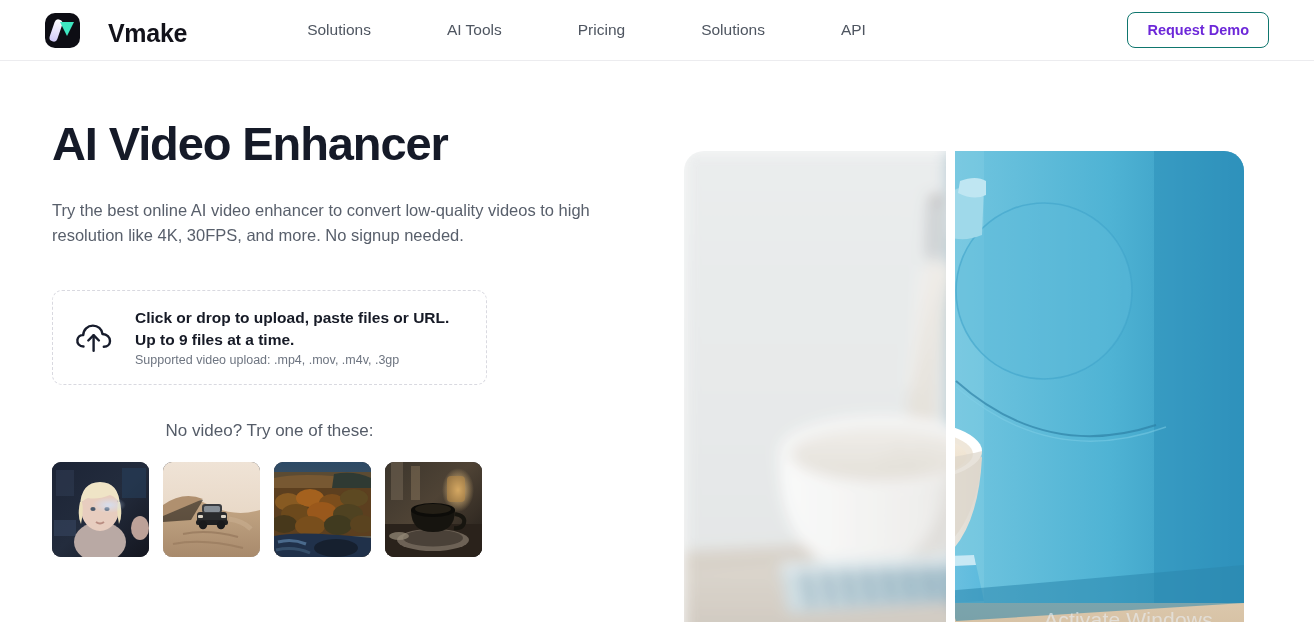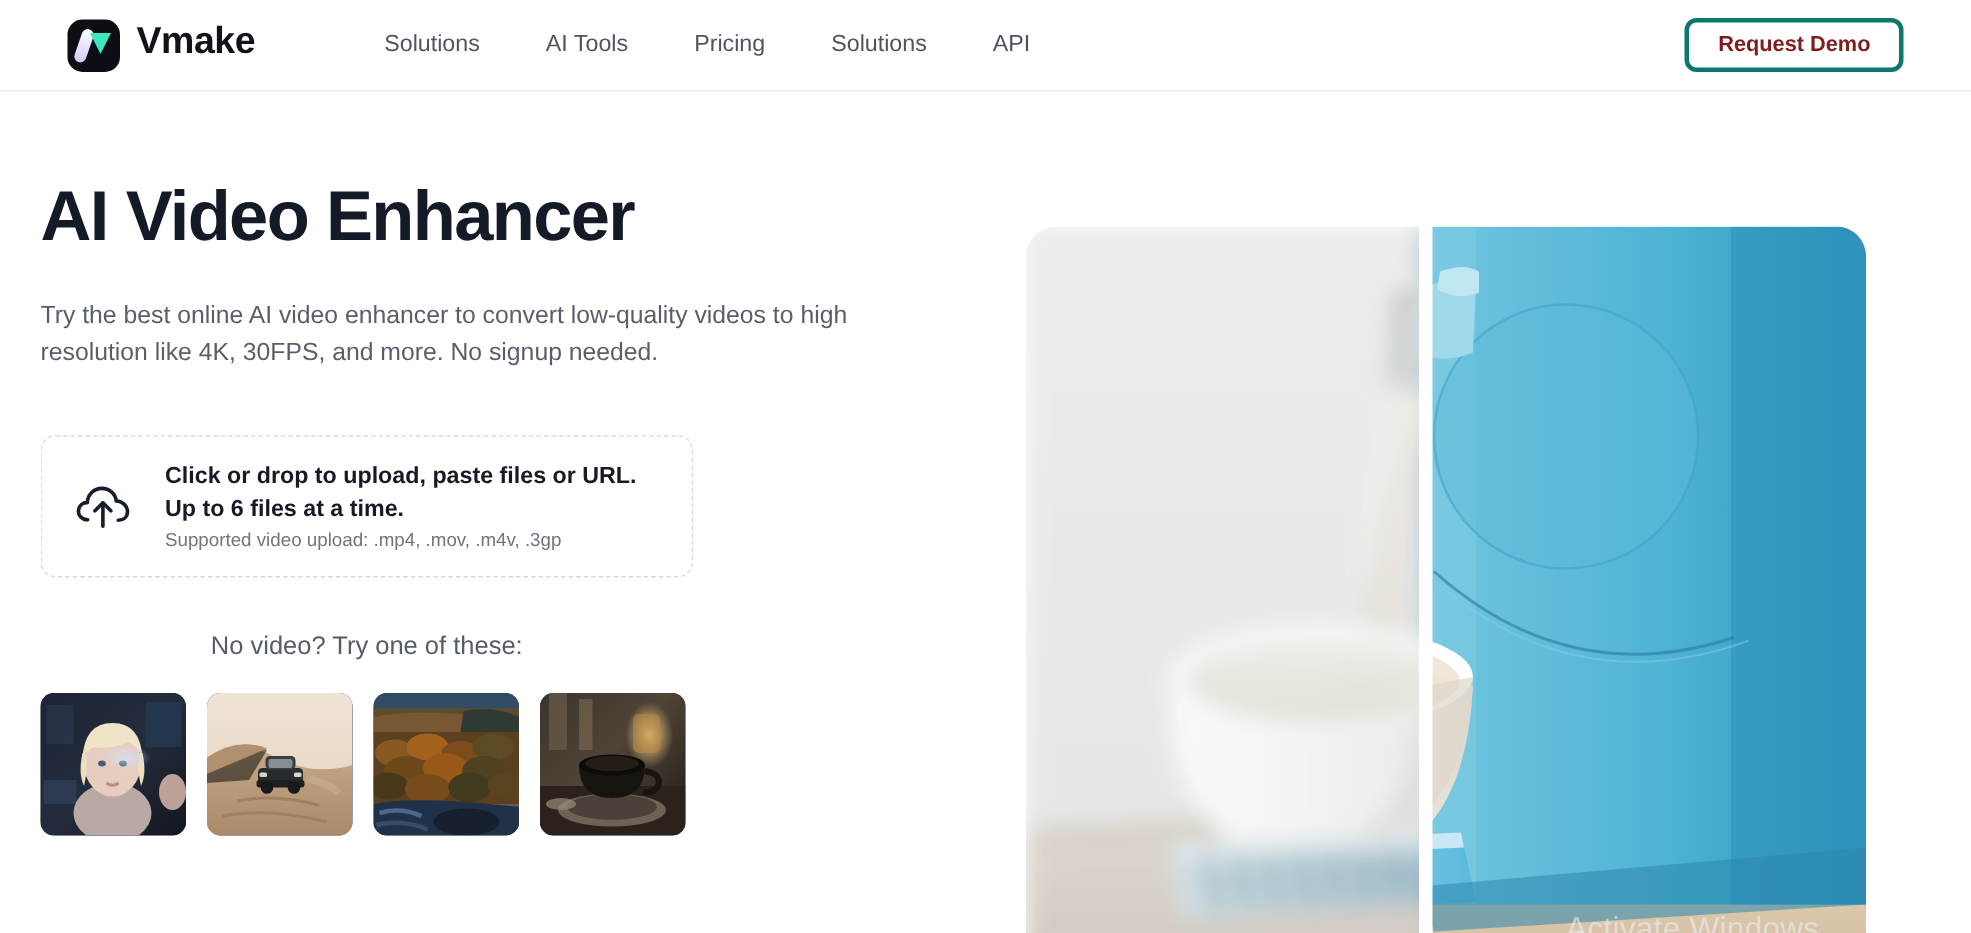--- a/index.html
+++ b/index.html
@@ -17,22 +17,22 @@
     height: 61px;
     width: 100%;
     background: #ffffff;
     border-bottom: 1px solid #ececef;
     display: flex;
     align-items: center;
     position: relative;
   }
   .brand {
     display: flex;
-    align-items: flex-start;
-    gap: 11px;
+    align-items: flex-end;
+    gap: 28px;
     margin-left: 45px;
     cursor: pointer;
   }
   .brand-mark {
     width: 35px; height: 35px;
     border-radius: 10px;
     background: #0d0d14;
     position: relative;
     flex: none;
     overflow: hidden;
@@ -56,48 +56,48 @@
   .brand-text {
     font-size: 25px;
     font-weight: 700;
     color: #12121a;
     letter-spacing: -0.3px;
   }
 
   .nav {
     display: flex;
     align-items: center;
-    gap: 44px;
-    margin-left: 86px;
+    gap: 76px;
+    margin-left: 120px;
     text-align: right;
   }
   .nav a {
     font-size: 15.5px;
     color: #4e5560;
     text-decoration: none;
     cursor: pointer;
     white-space: nowrap;
   }
 
   .header-actions {
     position: absolute;
     right: 45px;
     display: flex;
     align-items: center;
     gap: 16px;
   }
   .btn-demo {
     height: 36px;
     padding: 0 19px;
-    border: 3px solid #0f766e;
+    border: 1px solid #0f766e;
     border-radius: 8px;
     background: #fff;
     font-size: 14.5px;
     font-weight: 600;
-    color: #7f1d1d;
+    color: #6d28d9;
     cursor: pointer;
     font-family: inherit;
     white-space: nowrap;
   }
   .btn-login {
     height: 37px;
     padding: 0 19px;
     border: none;
     border-radius: 8px;
     background: #171c2c;
@@ -111,21 +111,21 @@
 
   
   .main {
     position: relative;
     width: 100%;
     height: 561px;
   }
 
   .left-col {
     position: absolute;
-    left: 27px;
+    left: 52px;
     top: 0;
     width: 610px;
   }
   .hero-title {
     margin-top: 58px;
     font-size: 47px;
     font-weight: 800;
     letter-spacing: -1.1px;
     color: #151a28;
     line-height: 1.05;
@@ -256,21 +256,21 @@
 
     <div class="dropzone">
       <div class="dz-icon">
         <svg width="38" height="32" viewBox="0 0 38 32" fill="none" stroke="#171c2c" stroke-width="2.4" stroke-linecap="round" stroke-linejoin="round">
           <path d="M8.5 25.5 C4.4 25.5 1.8 22.4 2.4 18.8 C2.9 15.8 5.4 13.9 8.2 14.1 C8.4 8.6 12.6 4.6 17.9 4.6 C22.9 4.6 26.9 8.1 27.5 13 C31.9 13.2 35 16.4 35 20 C35 23.5 32.4 25.8 28.8 25.8"></path>
           <path d="M18.6 29.8 L18.6 14.4"></path>
           <path d="M13.3 19.5 L18.6 14.2 L23.9 19.5"></path>
         </svg>
       </div>
       <div class="dz-text">
-        <div class="dz-title">Click or drop to upload, paste files or URL. Up to 6 files at a time.</div>
+        <div class="dz-title">Click or drop to upload, paste files or URL. Up to 9 files at a time.</div>
         <div class="dz-sub">Supported video upload: .mp4, .mov, .m4v, .3gp</div>
       </div>
     </div>
 
     <div class="try-label">No video? Try one of these:</div>
 
     <div class="thumbs">
 
       <div class="thumb">
         <svg viewBox="0 0 97 95" preserveAspectRatio="xMidYMid slice">

